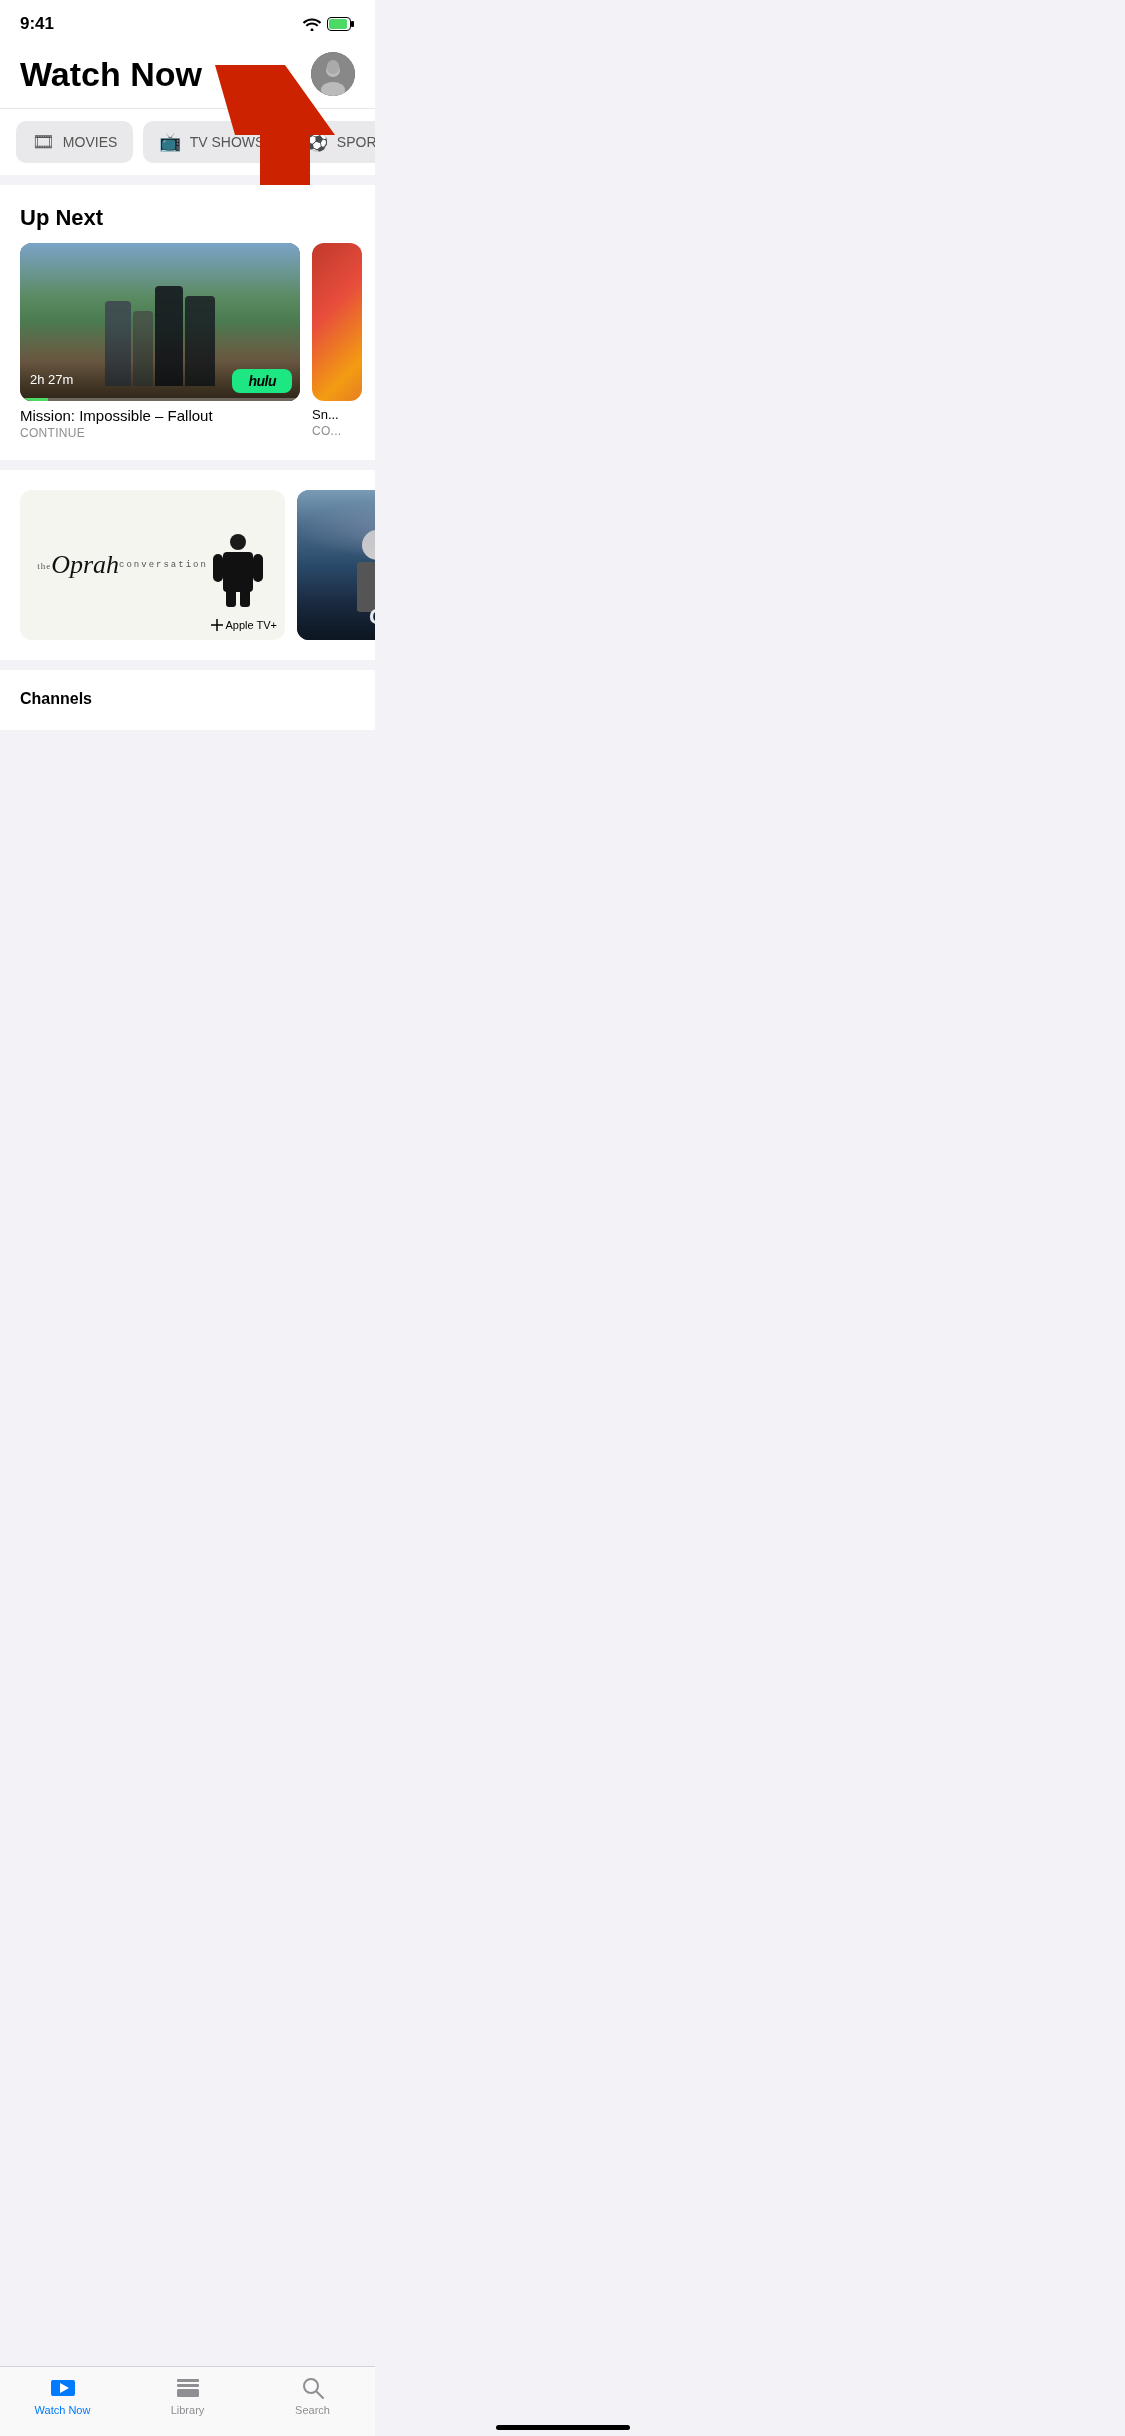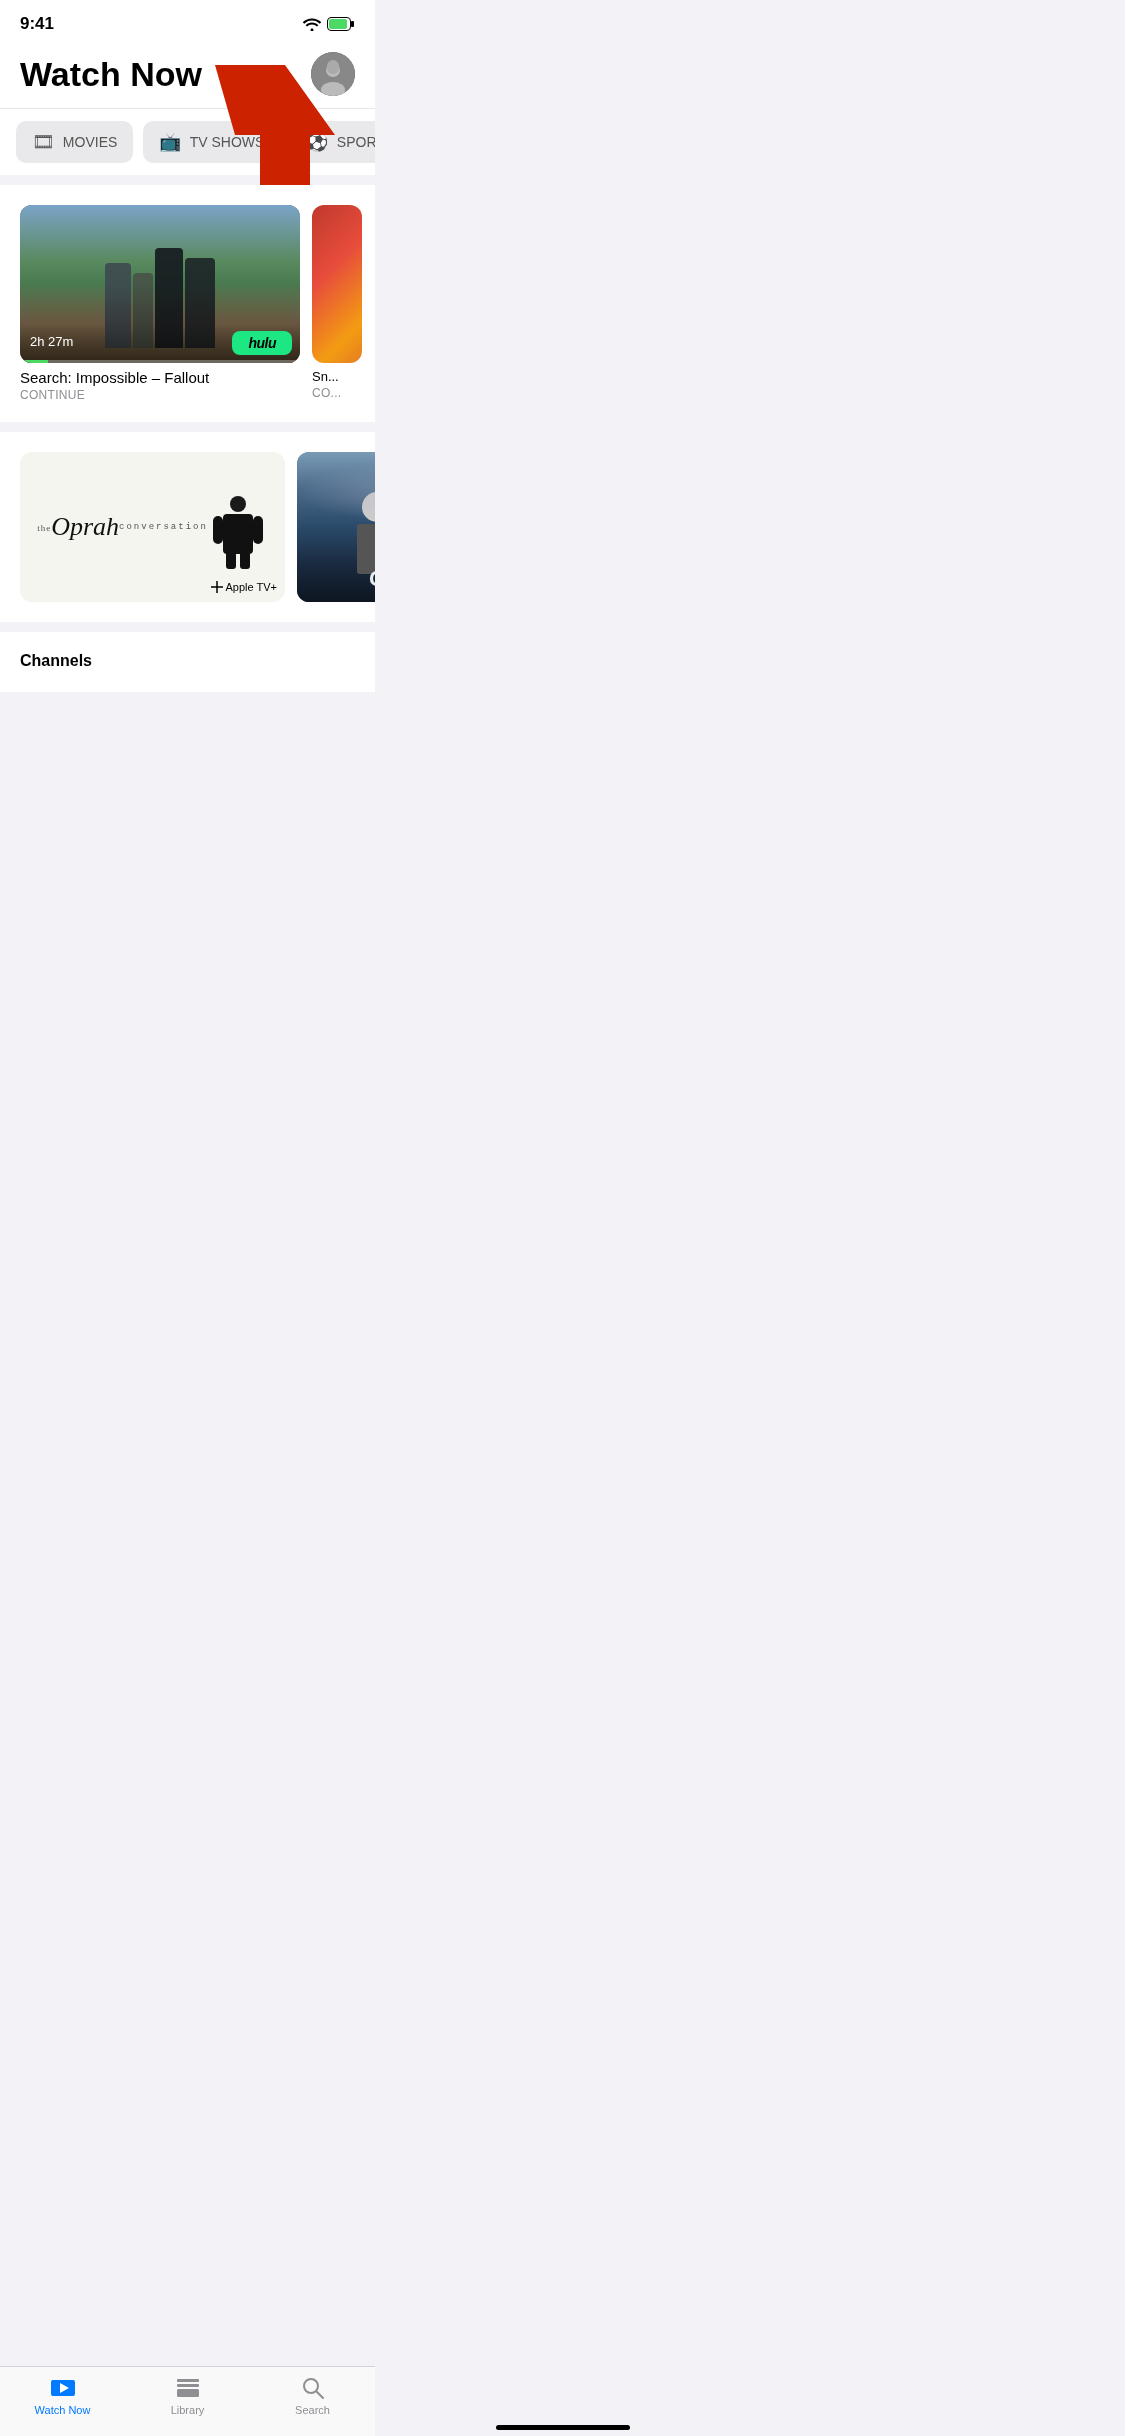--- a/index.html
+++ b/index.html
@@ -378,20 +378,23 @@
     <span class="filter-btn-icon">📺</span>
     <span>TV SHOWS</span>
   </button>
   <button class="filter-btn">
     <span class="filter-btn-icon">⚽</span>
     <span>SPORTS</span>
   </button>
 </div>
 
 <div class="section">
+  <div class="section-header">
+    <h2 class="section-title">Up Next</h2>
+  </div>
   <div class="up-next-scroll">
 
     <div class="up-next-card">
       <div class="up-next-thumbnail">
         <div class="mi-bg">
 
           <div style="position:absolute;top:0;left:0;right:0;bottom:0;background:linear-gradient(to bottom, #7ba3c8 0%, #5a8a60 35%, #4a7a50 50%, #8b7355 75%, #5c4a30 100%);"></div>
 
           <div style="position:absolute;bottom:15px;left:0;right:0;display:flex;justify-content:center;align-items:flex-end;gap:2px;">
 
@@ -404,21 +407,21 @@
             <div style="width:30px;height:90px;background:rgba(25,30,35,0.85);border-radius:4px 4px 0 0;position:relative;bottom:0;"></div>
           </div>
           <div class="mi-overlay"></div>
         </div>
         <div class="hulu-badge">hulu</div>
         <span class="time-remaining">2h 27m</span>
         <div class="progress-bar-container">
           <div class="progress-bar" style="width:10%"></div>
         </div>
       </div>
-      <div class="card-title">Search: Impossible – Fallout</div>
+      <div class="card-title">Mission: Impossible – Fallout</div>
       <div class="card-subtitle">CONTINUE</div>
     </div>
 
     <div style="flex-shrink:0;width:50px;">
       <div style="width:50px;height:158px;border-radius:12px;overflow:hidden;">
         <div class="snowy-bg"></div>
       </div>
       <div class="card-title" style="font-size:13px;">Sn...</div>
       <div class="card-subtitle">CO...</div>
     </div>

